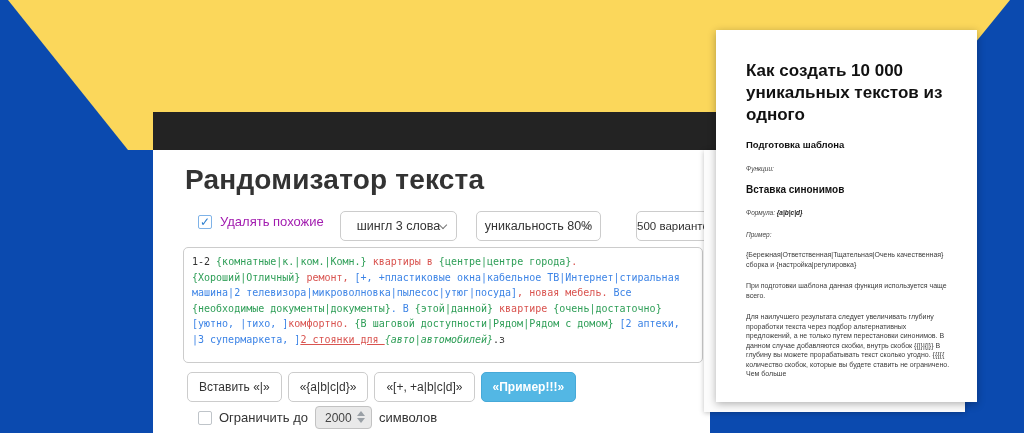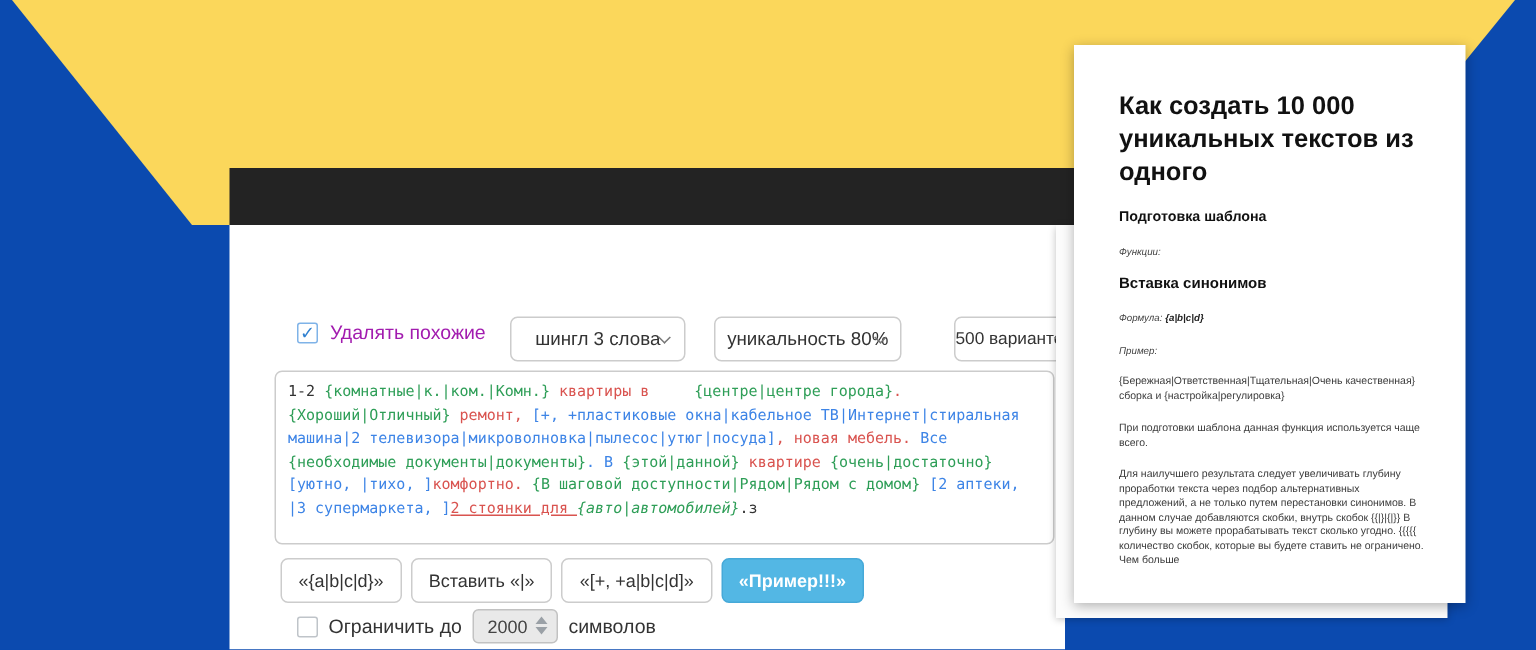--- a/index.html
+++ b/index.html
@@ -69,49 +69,50 @@
   .p-formula b { color:#222; }
   .p-body { margin-top:12px; font-size:7px; line-height:9.5px; color:#3b3b3b; }
 </style>
 </head>
 <body>
 
 <div class="yellow-band"></div>
 <div class="top-bar"></div>
 
 <div class="card">
+  <div class="card-title">Рандомизатор текста</div>
 
   <div class="checkrow">
     <span class="cbx checked">✓</span>
     <span class="cbx-label">Удалять похожие</span>
   </div>
 
   <div class="sel sel1">
     <span>шингл 3 слова</span>
     <span class="chev"></span>
   </div>
   <div class="sel sel2">
     <span>уникальность 80%</span>
     <span class="chev"></span>
   </div>
   <div class="sel sel3">
     <span>500 вариантов</span>
     <span class="chev"></span>
   </div>
 
-  <div class="textarea"><span style="color: rgb(51, 51, 51);">1-2 </span><span style="color: rgb(46, 158, 87);">{комнатные|к.|ком.|Комн.}</span><span style="color: rgb(217, 83, 79);"> квартиры в </span><span style="color: rgb(46, 158, 87); margin-left: 24px;">{центре|центре города}</span><span style="color: rgb(217, 83, 79);">.
+  <div class="textarea"><span style="color: rgb(51, 51, 51);">1-2 </span><span style="color: rgb(46, 158, 87);">{комнатные|к.|ком.|Комн.}</span><span style="color: rgb(217, 83, 79);"> квартиры в </span><span style="color: rgb(46, 158, 87);">{центре|центре города}</span><span style="color: rgb(217, 83, 79);">.
 </span><span style="color: rgb(46, 158, 87);">{Хороший|Отличный}</span><span style="color: rgb(217, 83, 79);"> ремонт, </span><span style="color: rgb(61, 132, 230);">[+, +пластиковые окна|кабельное ТВ|Интернет|стиральная
 машина|2 телевизора|микроволновка|пылесос|утюг|посуда]</span><span style="color: rgb(217, 83, 79);">, новая мебель.</span><span style="color: rgb(61, 132, 230);"> Все
 </span><span style="color: rgb(46, 158, 87);">{необходимые документы|документы}</span><span style="color: rgb(61, 132, 230);">. В </span><span style="color: rgb(46, 158, 87);">{этой|данной}</span><span style="color: rgb(217, 83, 79);"> квартире </span><span style="color: rgb(46, 158, 87);">{очень|достаточно}
 </span><span style="color: rgb(61, 132, 230);">[уютно, |тихо, ]</span><span style="color: rgb(217, 83, 79);">комфортно.</span><span style="color: rgb(46, 158, 87);"> {В шаговой доступности|Рядом|Рядом с домом}</span><span style="color: rgb(61, 132, 230);"> [2 аптеки,
 |3 супермаркета, ]</span><span style="color: rgb(217, 83, 79); text-decoration: underline;">2 стоянки для </span><span style="color: rgb(46, 158, 87); font-style: italic;">{авто|автомобилей}</span><span style="color: rgb(51, 51, 51);">.з</span></div>
 
   <div class="btnrow">
-    <button class="wbtn">«{a|b|c|d}»</button>
-      <button class="wbtn">Вставить «|»</button>
+    <button class="wbtn">Вставить «|»</button>
+      <button class="wbtn">«{a|b|c|d}»</button>
       <button class="wbtn">«[+, +a|b|c|d]»</button>
       <button class="bluebtn">«Пример!!!»</button>
   </div>
 
   <div class="limitrow">
     <span class="cbx"></span>
     <span class="limit-label">Ограничить до</span>
     <span class="numinput">
       <span class="val">2000</span>
       <span class="spinner">

